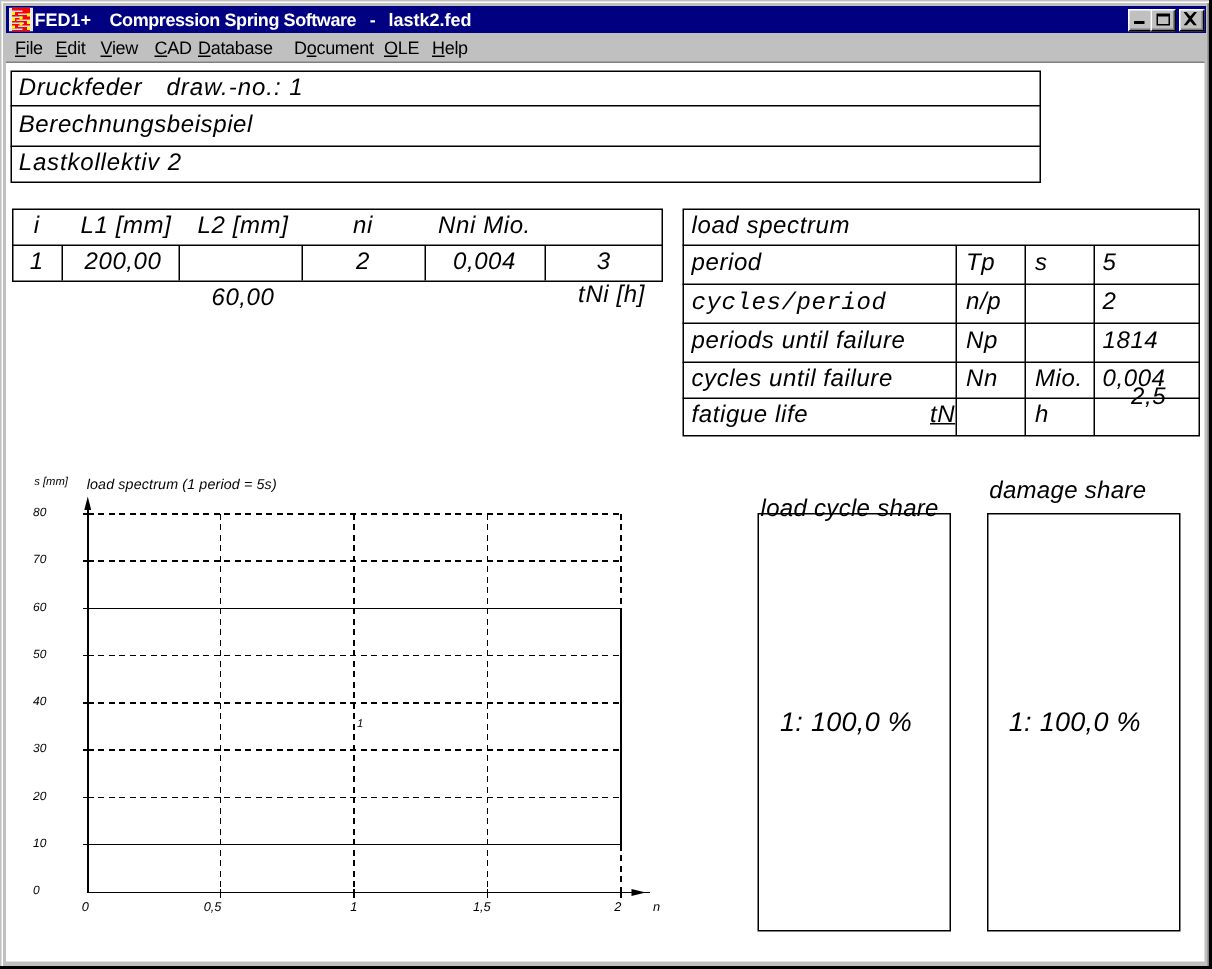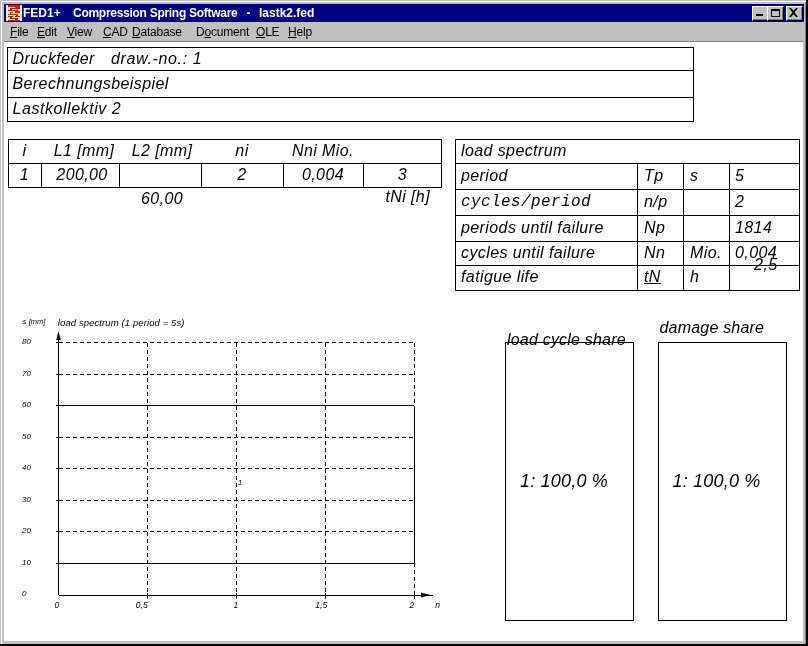--- a/index.html
+++ b/index.html
@@ -115,21 +115,21 @@
 <div class="it" style="left:461px;top:142px;font-style:italic;">load spectrum</div>
 <div class="it" style="left:461px;top:167px;">period</div>
 <div class="it" style="left:461px;top:193px;font-family:Liberation Mono, monospace;">cycles/period</div>
 <div class="it" style="left:461px;top:219px;">periods until failure</div>
 <div class="it" style="left:461px;top:244px;">cycles until failure</div>
 <div class="it" style="left:461px;top:268px;">fatigue life</div>
 <div class="it" style="left:644px;top:167px;">Tp</div>
 <div class="it" style="left:644px;top:193px;">n/p</div>
 <div class="it" style="left:644px;top:219px;">Np</div>
 <div class="it" style="left:644px;top:244px;">Nn</div>
-<div class="it" style="left:644px;top:268px;text-decoration:underline;">tN</div>
+<div class="it" style="left:620px;top:268px;text-decoration:underline;">tN</div>
 <div class="it" style="left:690px;top:167px;">s</div>
 <div class="it" style="left:690px;top:244px;">Mio.</div>
 <div class="it" style="left:690px;top:268px;">h</div>
 <div class="it" style="left:735px;top:167px;">5</div>
 <div class="it" style="left:735px;top:193px;">2</div>
 <div class="it" style="left:735px;top:219px;">1814</div>
 <div class="it" style="left:735px;top:244px;">0,004</div>
 <div class="it" style="left:735px;top:256px;margin-left:19px;">2,5</div>
 
 <svg class="abs" style="left:0;top:295px;" width="460" height="345" viewBox="0 0 460 345">

